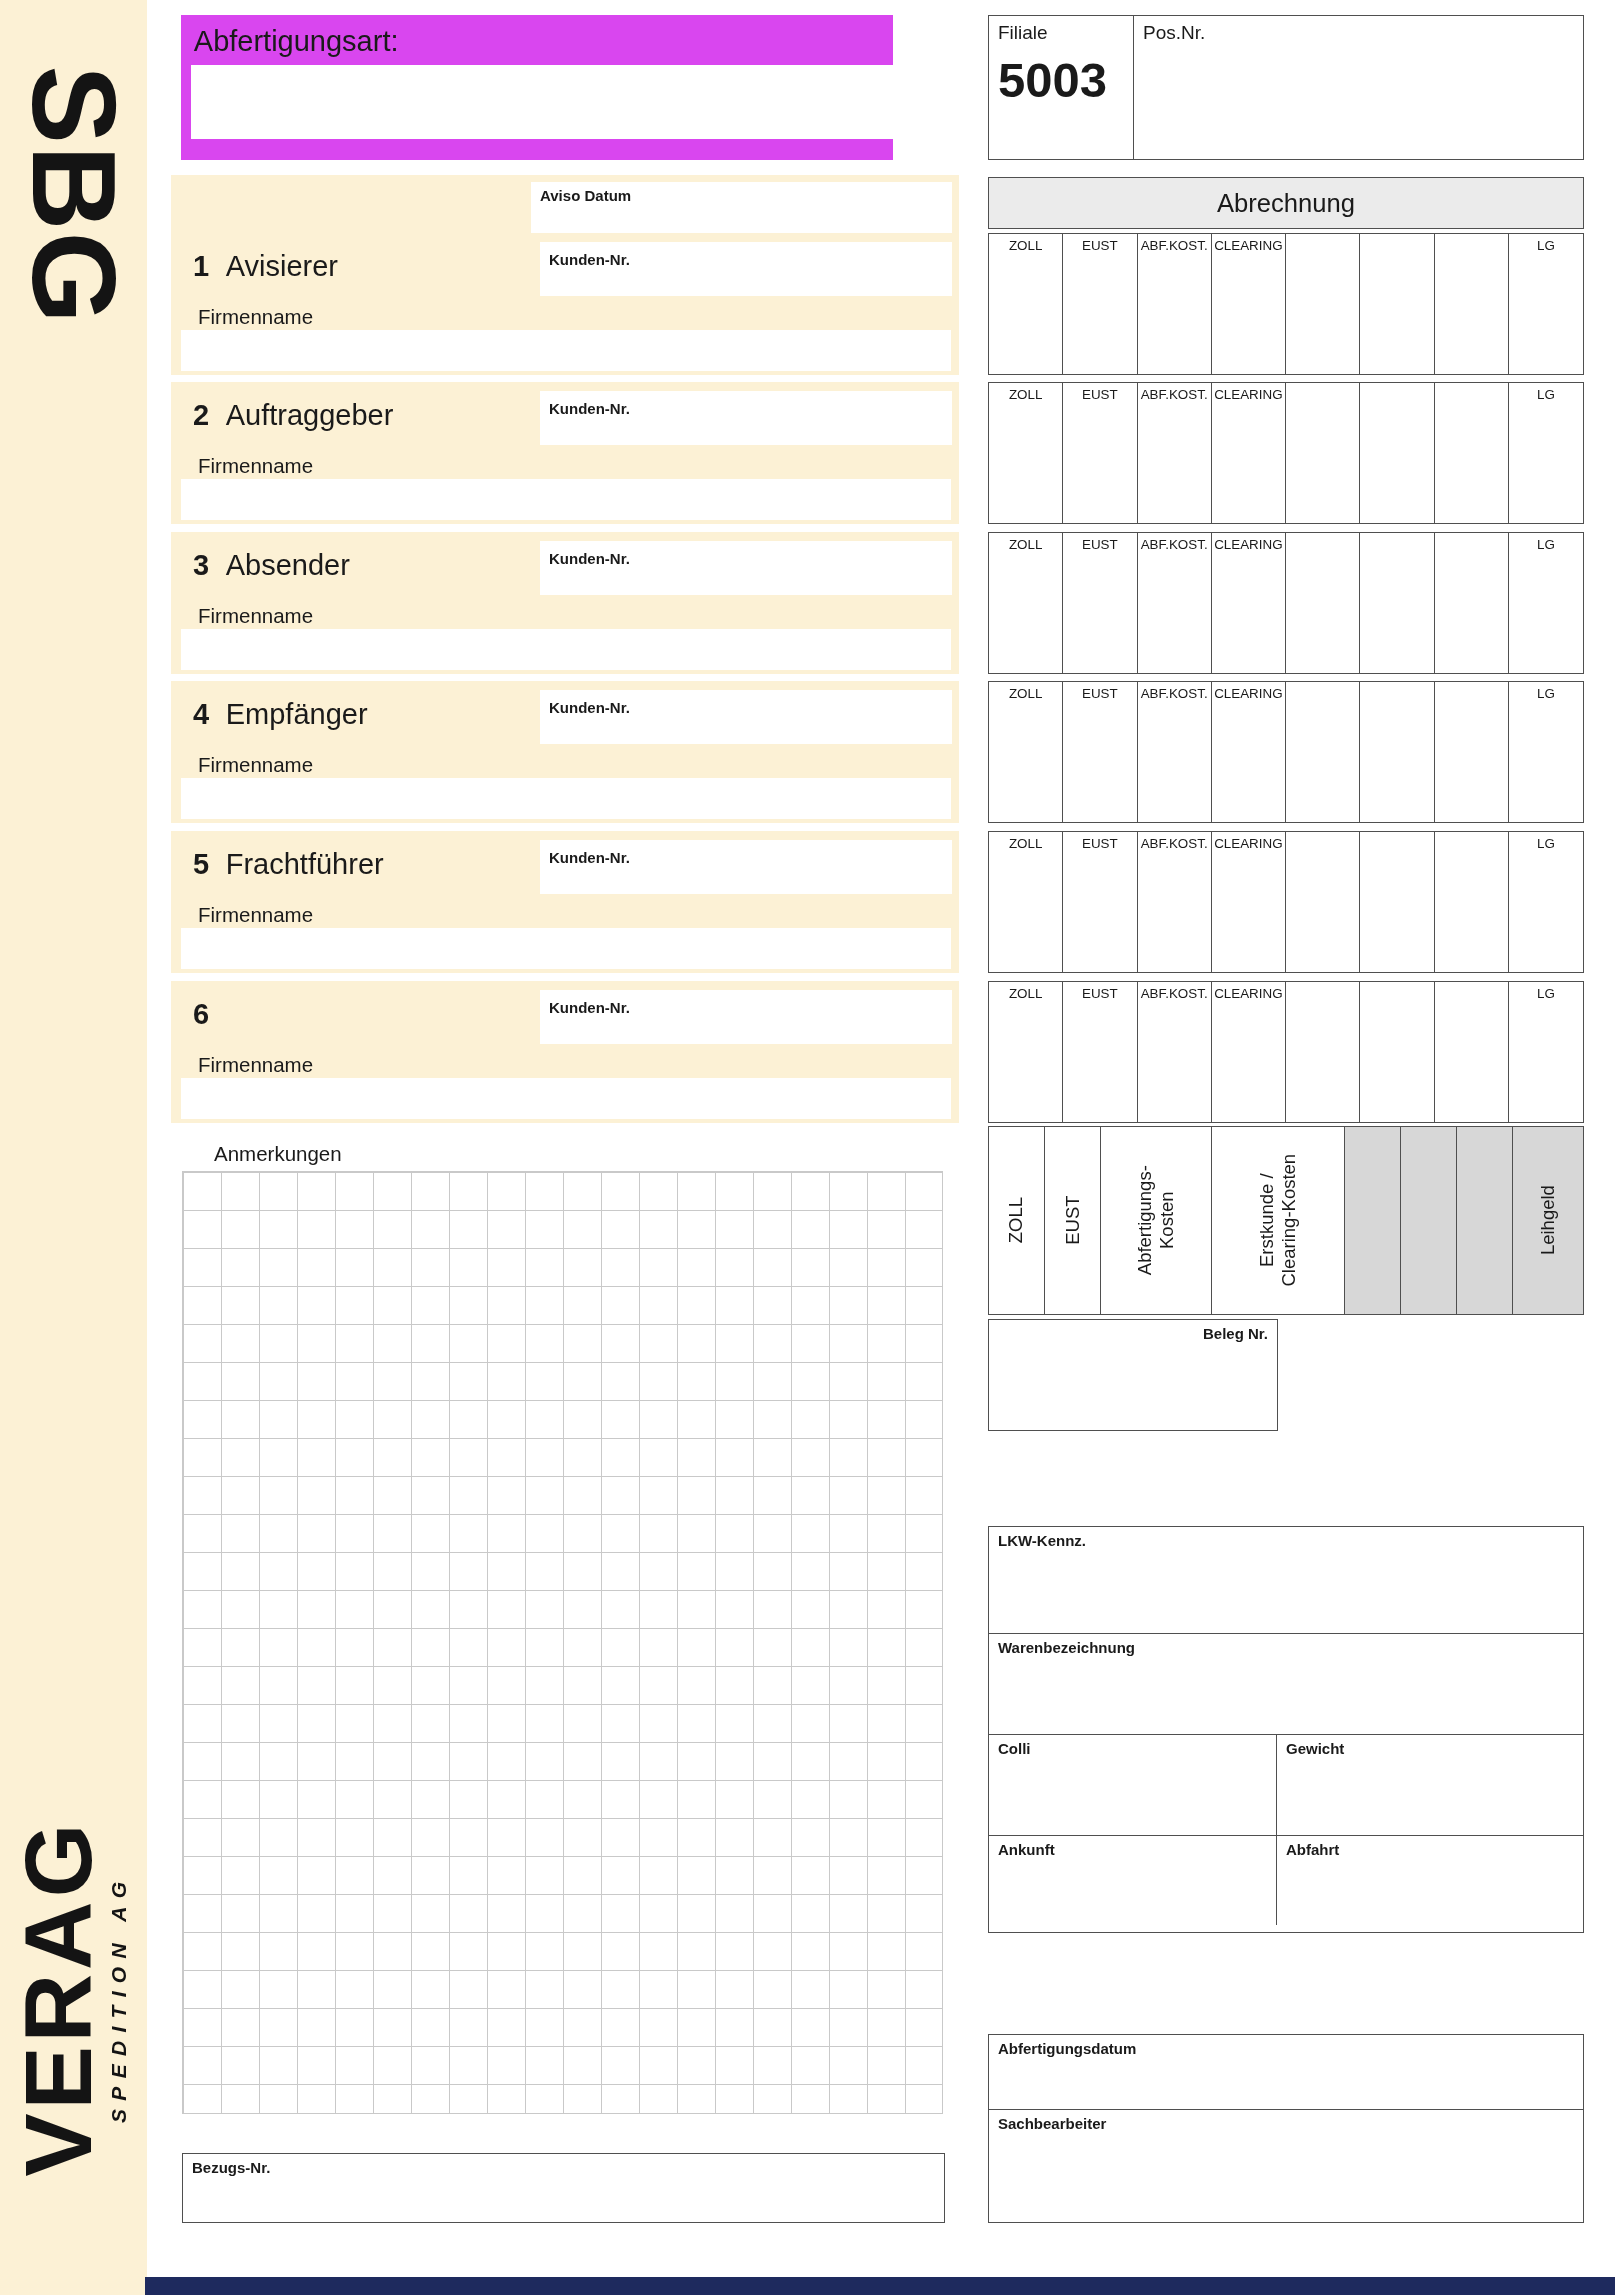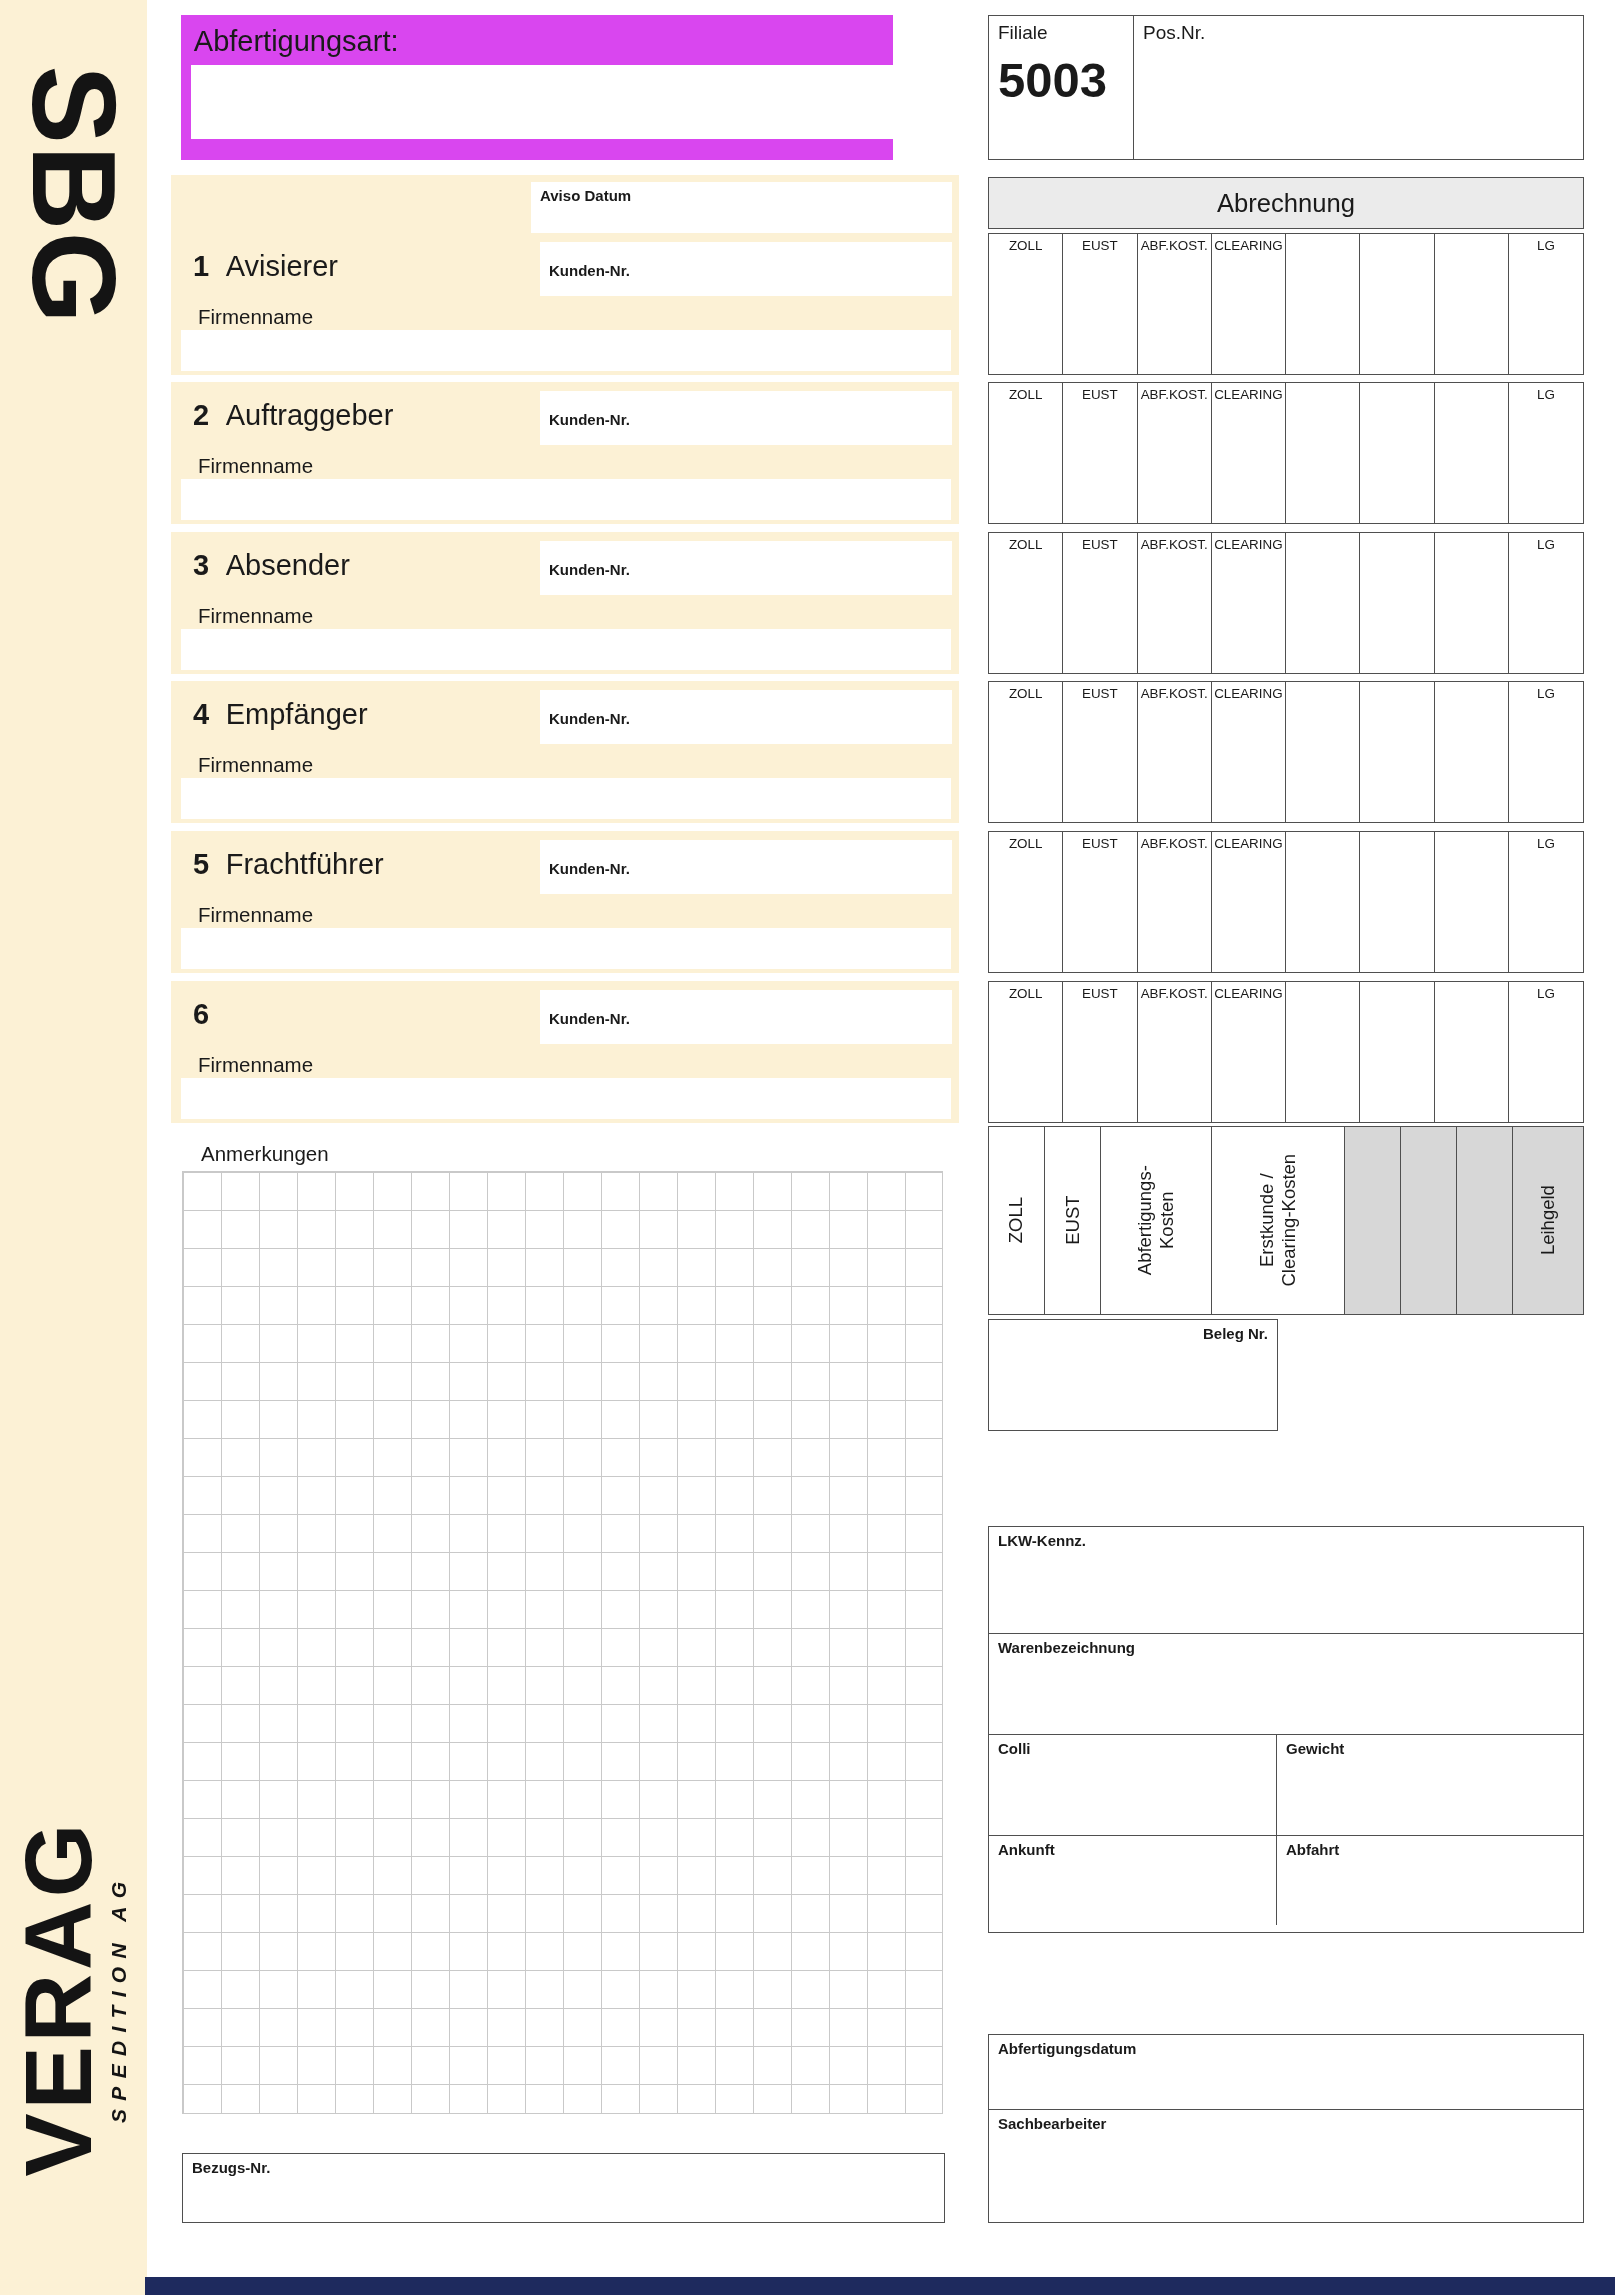--- a/index.html
+++ b/index.html
@@ -37,21 +37,21 @@
   .box-label { font-size:15px; display:inline-block;font-weight:bold; }
 
   
   .cream-strip { position:absolute; left:171px; top:175px; width:788px; height:58px; background:var(--cream); }
   .aviso-box { position:absolute; left:531px; top:182px; width:421px; height:51px;
                background:#ffffff; padding:5.1px 9px; }
   .section { position:absolute; left:171px; width:788px; height:142px; background:var(--cream); }
   .sec-head { position:absolute; left:22px; top:16.6px; font-size:29px; }
   .sec-num { font-weight:bold; margin-right:16.6px; }
   .kunden-box { position:absolute; left:369px; top:9px; width:412px; height:54px;
-                background:#ffffff; padding:20px 9px; }
+                background:#ffffff; padding:9px 9px; }
   .firmen-label { position:absolute; left:27px; top:72px; font-size:20.5px; }
   .firmen-box { position:absolute; left:10.2px; top:97px; width:770px; height:41px; background:#ffffff; }
 
   
   .abr-header { position:absolute; left:988px; top:177px; width:596px; height:52px;
                 background:#ebebeb; border:1.3px solid var(--bd);
                 display:flex; align-items:center; justify-content:center; font-size:25.6px; }
   .abr-row { position:absolute; left:988px; width:596px; height:142px; border:1.3px solid var(--bd);
              background:#ffffff; display:grid; grid-template-columns:repeat(8,1fr); }
   .abr-cell { border-right:1.3px solid var(--bd); text-align:center; padding-top:3.8px; overflow:hidden; }
@@ -65,21 +65,21 @@
   .vlabel { transform:rotate(-90deg); white-space:pre; width:max-content;
             font-size:18.5px; text-align:center; line-height:1.2; }
 
   .beleg-box { position:absolute; left:988px; top:1319px; width:290px; height:112px;
                border:1.3px solid var(--bd); background:#ffffff; padding:5.1px 9px;text-align:right; }
   .betrag-box { position:absolute; left:1277px; top:1319px; width:307px; height:112px;
                 border:1.3px solid var(--bd); background:#ffffff; padding:5.1px 9px; }
   .euro-sign { position:absolute; right:23px; top:42px; font-size:29px; }
 
   
-  .anm-label { position:absolute; left:201px; top:1142px; font-size:20.5px; }
+  .anm-label { position:absolute; left:214px; top:1142px; font-size:20.5px; }
   .anm-grid { position:absolute; left:182px; top:1171px; width:761px; height:943px;
               background-color:#ffffff;
               background-image:linear-gradient(to right, #c9c9c9 1.3px, transparent 1.3px),
                                linear-gradient(to bottom, #c9c9c9 1.3px, transparent 1.3px);
               background-size:38px 38px; border:1.3px solid #c9c9c9; }
 
   
   .lkw-group { position:absolute; left:988px; top:1526px; width:596px; height:407px;
                border:1.9px solid var(--bd); background:#ffffff; }
   .lkw-row { border-bottom:1.3px solid var(--bd); padding:5.1px 9px; }

